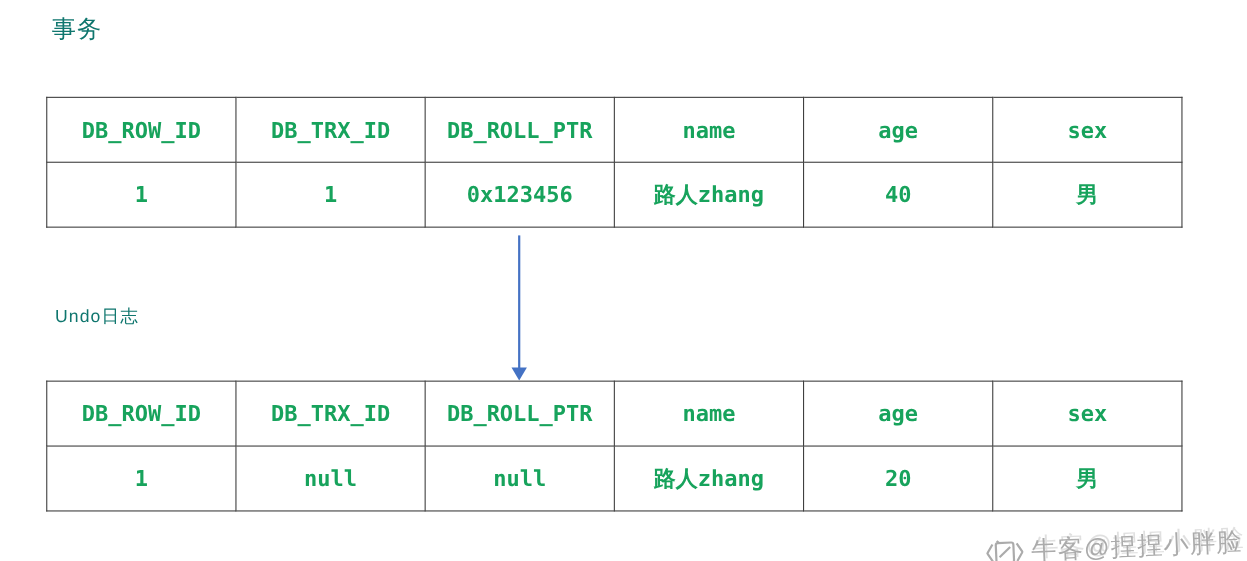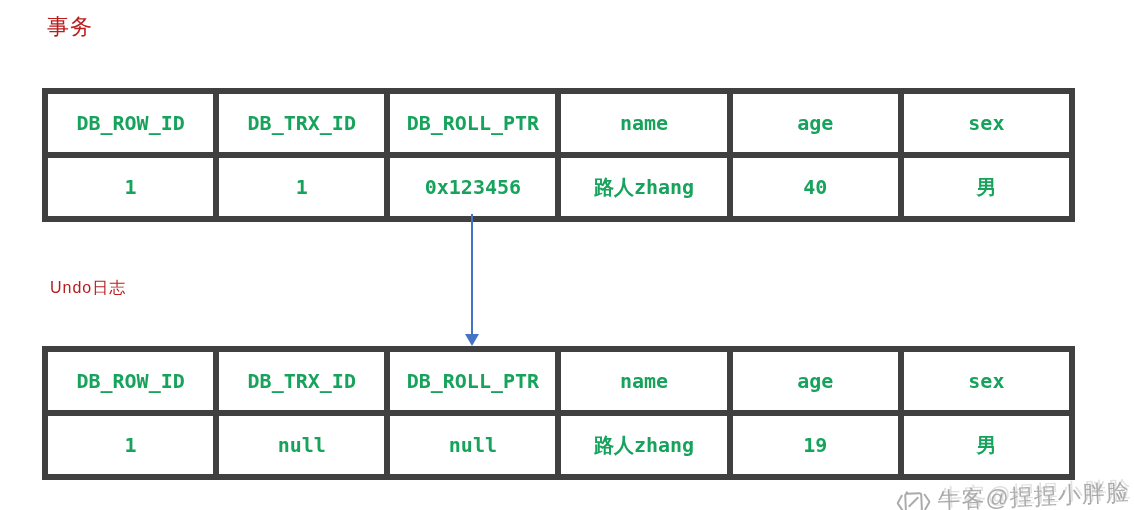--- a/index.html
+++ b/index.html
@@ -1,33 +1,33 @@
 <!DOCTYPE html>
 <html><head>
 <meta charset="utf-8">
 <style>
   html,body{margin:0;padding:0;}
   body{
     width:1134px;height:510px;position:relative;overflow:hidden;
     background:#ffffff;font-family:"Liberation Sans","DejaVu Sans",sans-serif;
   }
   .section-label{
-    position:absolute;color:#b91c1c;font-size:22px;letter-spacing:1px;
+    position:absolute;color:#0f766e;font-size:22px;letter-spacing:1px;
     font-family:"Liberation Sans","DejaVu Sans",sans-serif;
   }
   .title-label{left:47px;top:12px;}
   .undo-label{left:50px;top:278px;font-size:16px;}
   table.dbtable{
     position:absolute;left:42px;width:1033px;
     border-collapse:collapse;table-layout:fixed;background:#ffffff;
   }
   .trx-table{top:88px;}
   .undo-table{top:346px;}
   table.dbtable th,table.dbtable td{
-    border:6px solid #404040;height:58px;text-align:center;vertical-align:middle;
+    border:1px solid #404040;height:58px;text-align:center;vertical-align:middle;
     font-family:"DejaVu Sans Mono","Liberation Mono",monospace;
     font-weight:700;font-size:20px;color:#17a35c;padding:0;
   }
   .arrow{position:absolute;left:464px;top:214px;width:16px;height:132px;}
   .arrow-line{position:absolute;left:7px;top:0;width:2px;height:122px;background:#4472c4;}
   .arrow-head{
     position:absolute;left:1px;top:120px;width:0;height:0;
     border-left:7px solid transparent;border-right:7px solid transparent;
     border-top:12px solid #4472c4;
   }
@@ -82,21 +82,21 @@
     <th>DB_ROLL_PTR</th>
     <th>name</th>
     <th>age</th>
     <th>sex</th>
   </tr>
   <tr>
     <td>1</td>
     <td>null</td>
     <td>null</td>
     <td>路人zhang</td>
-    <td>19</td>
+    <td>20</td>
     <td>男</td>
   </tr>
 </tbody>
   </table>
 
 <div class="watermark">
   <span class="wm-icon">
     <svg width="34" height="26" viewBox="0 0 34 26" fill="none" stroke="#979797" stroke-width="2">
       <polyline points="6,5 1,13 6,21"></polyline>
       <polyline points="28,5 33,13 28,21"></polyline>

